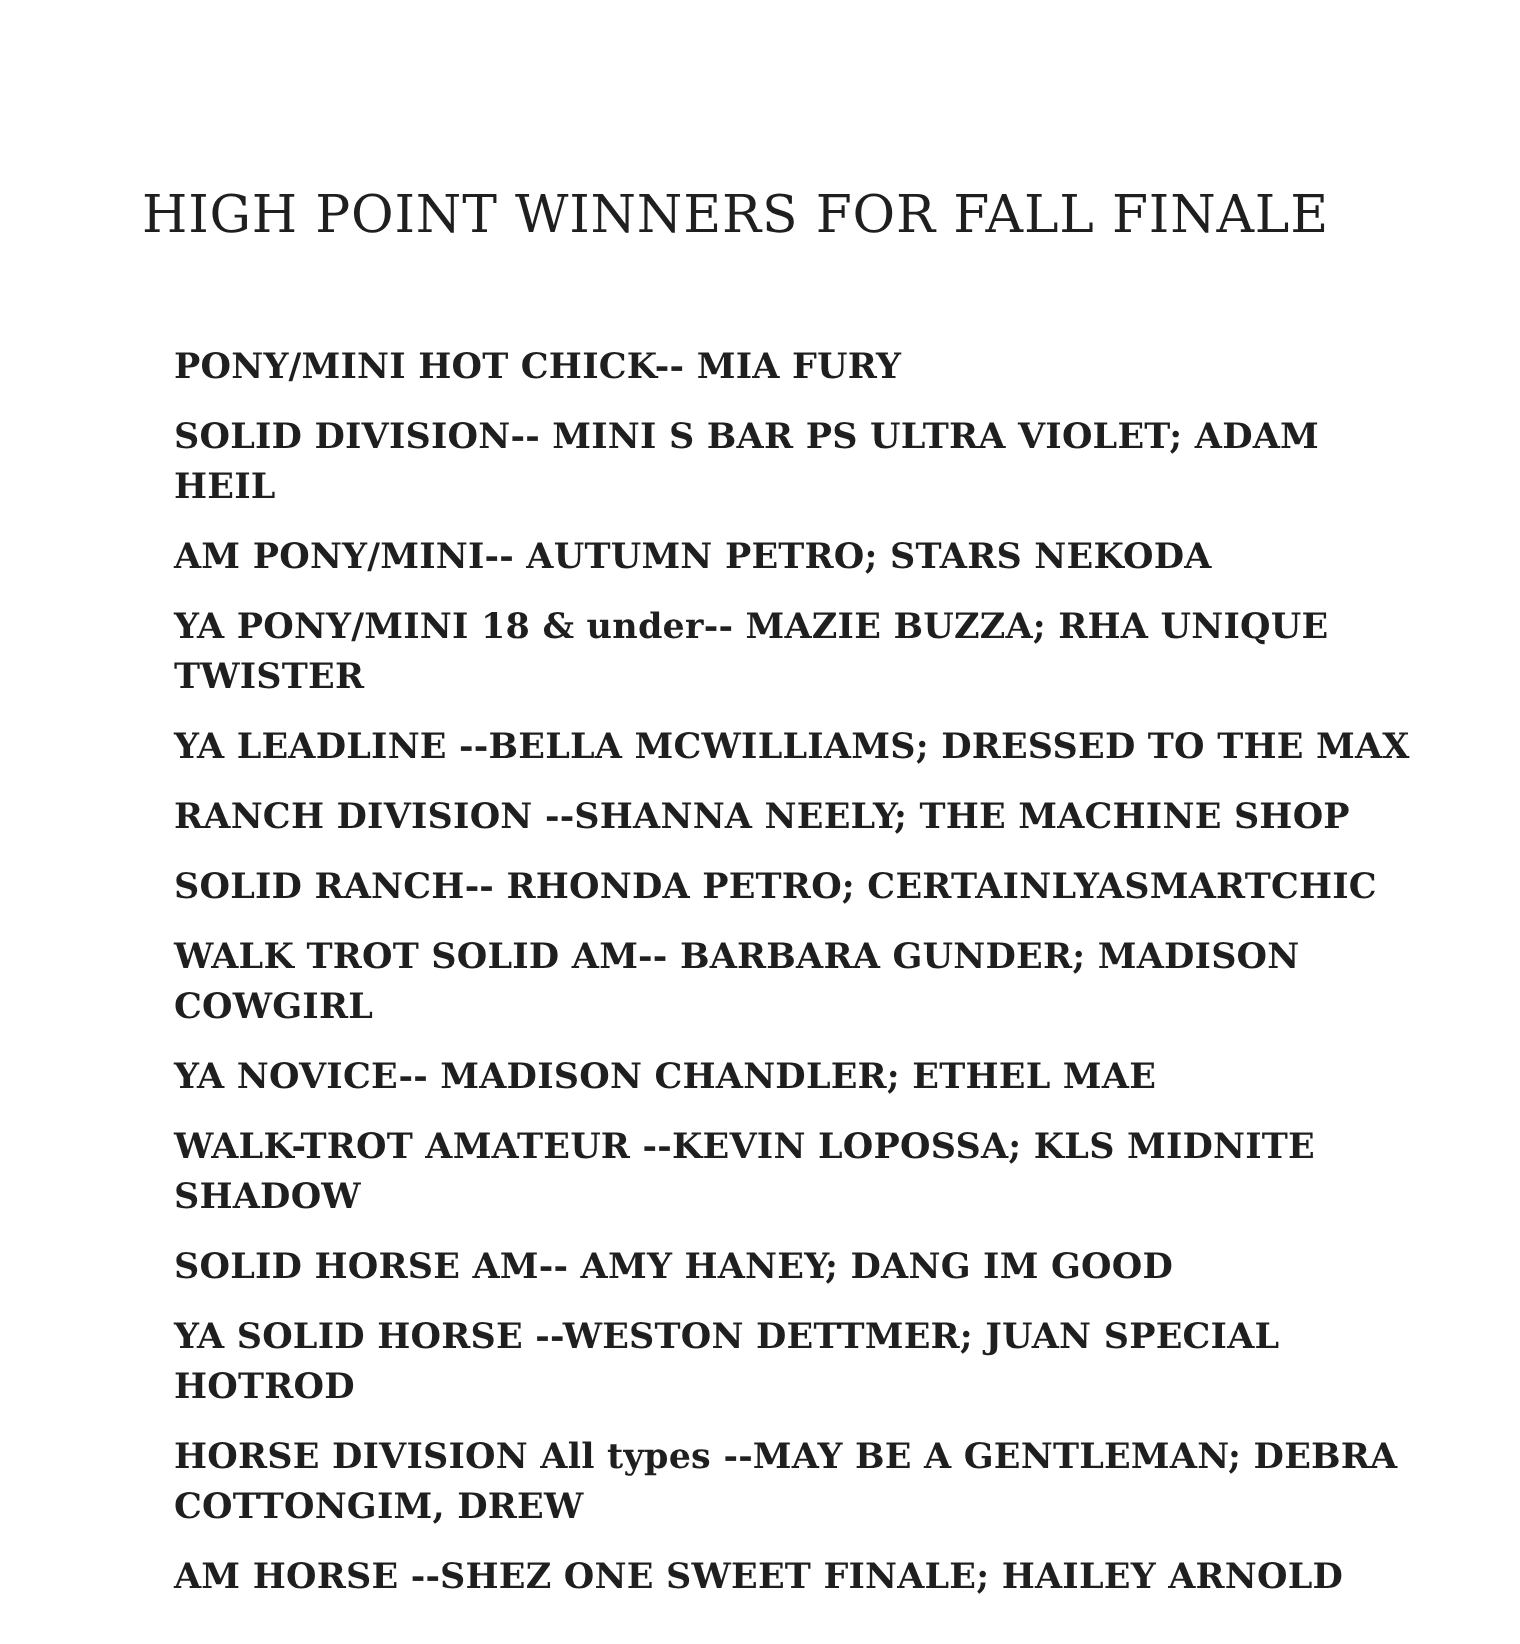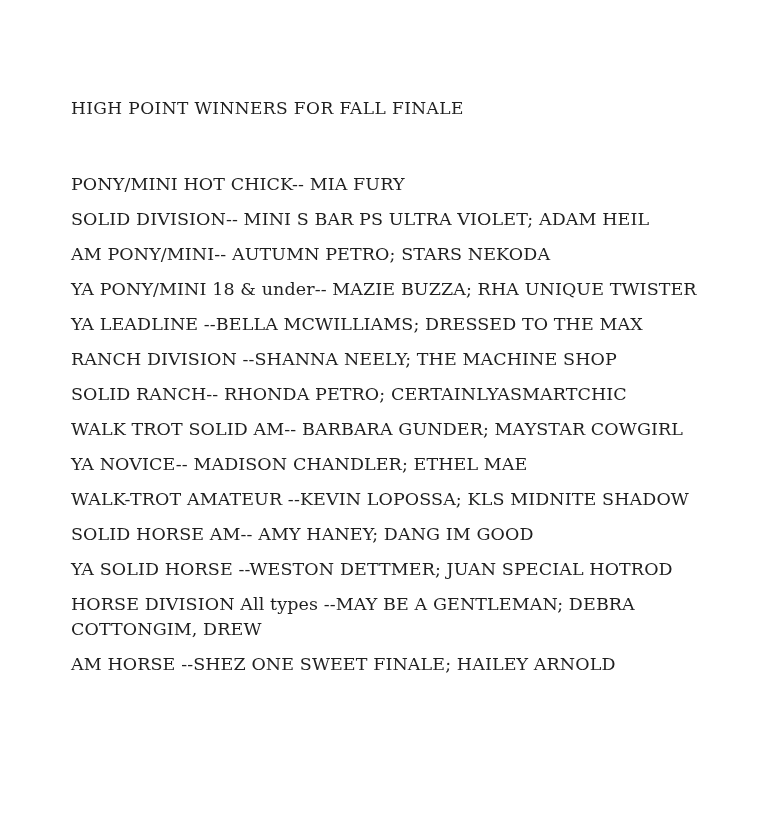--- a/index.html
+++ b/index.html
@@ -15,51 +15,52 @@
     color: #1f1f1f;
     -webkit-font-smoothing: antialiased;
   }
   .page {
     box-sizing: border-box;
     width: 760px;
     height: 822px;
     padding: 96px 0 0 71px;
   }
   .title {
-    font-size: 17px;
+    font-size: 26px;
     font-weight: normal;
     letter-spacing: 0.4px;
     margin: 0 4px 52px 0;
     line-height: 24px;
   }
   .winners {
     width: 640px;
   }
   .line {
     font-size: 17.5px;
     line-height: 25px;
-    margin: 0 0 10px 0;
+    margin: 0 0 10px 16px;
     white-space: pre-line;
     letter-spacing: 0.1px;
+    font-weight: bold;
   }
 </style>
 </head>
 <body>
 
 <div class="page">
   <h1 class="title">HIGH POINT WINNERS FOR FALL FINALE</h1>
   <div class="winners">
     <p class="line">PONY/MINI HOT CHICK-- MIA FURY</p>
     <p class="line">SOLID DIVISION-- MINI S BAR PS ULTRA VIOLET; ADAM HEIL</p>
     <p class="line">AM PONY/MINI-- AUTUMN PETRO; STARS NEKODA</p>
     <p class="line">YA PONY/MINI 18 &amp; under-- MAZIE BUZZA; RHA UNIQUE TWISTER</p>
     <p class="line">YA LEADLINE --BELLA MCWILLIAMS; DRESSED TO THE MAX</p>
     <p class="line">RANCH DIVISION --SHANNA NEELY; THE MACHINE SHOP</p>
     <p class="line">SOLID RANCH-- RHONDA PETRO; CERTAINLYASMARTCHIC</p>
-    <p class="line">WALK TROT SOLID AM-- BARBARA GUNDER; MAYSTAR COWGIRL</p>
+    <p class="line">WALK TROT SOLID AM-- BARBARA GUNDER; MADISON COWGIRL</p>
     <p class="line">YA NOVICE-- MADISON CHANDLER; ETHEL MAE</p>
     <p class="line">WALK-TROT AMATEUR --KEVIN LOPOSSA; KLS MIDNITE SHADOW</p>
     <p class="line">SOLID HORSE AM-- AMY HANEY; DANG IM GOOD</p>
     <p class="line">YA SOLID HORSE --WESTON DETTMER; JUAN SPECIAL HOTROD</p>
     <p class="line">HORSE DIVISION All types --MAY BE A GENTLEMAN; DEBRA
 COTTONGIM, DREW</p>
     <p class="line">AM HORSE --SHEZ ONE SWEET FINALE; HAILEY ARNOLD</p>
   </div>
 </div>
 

